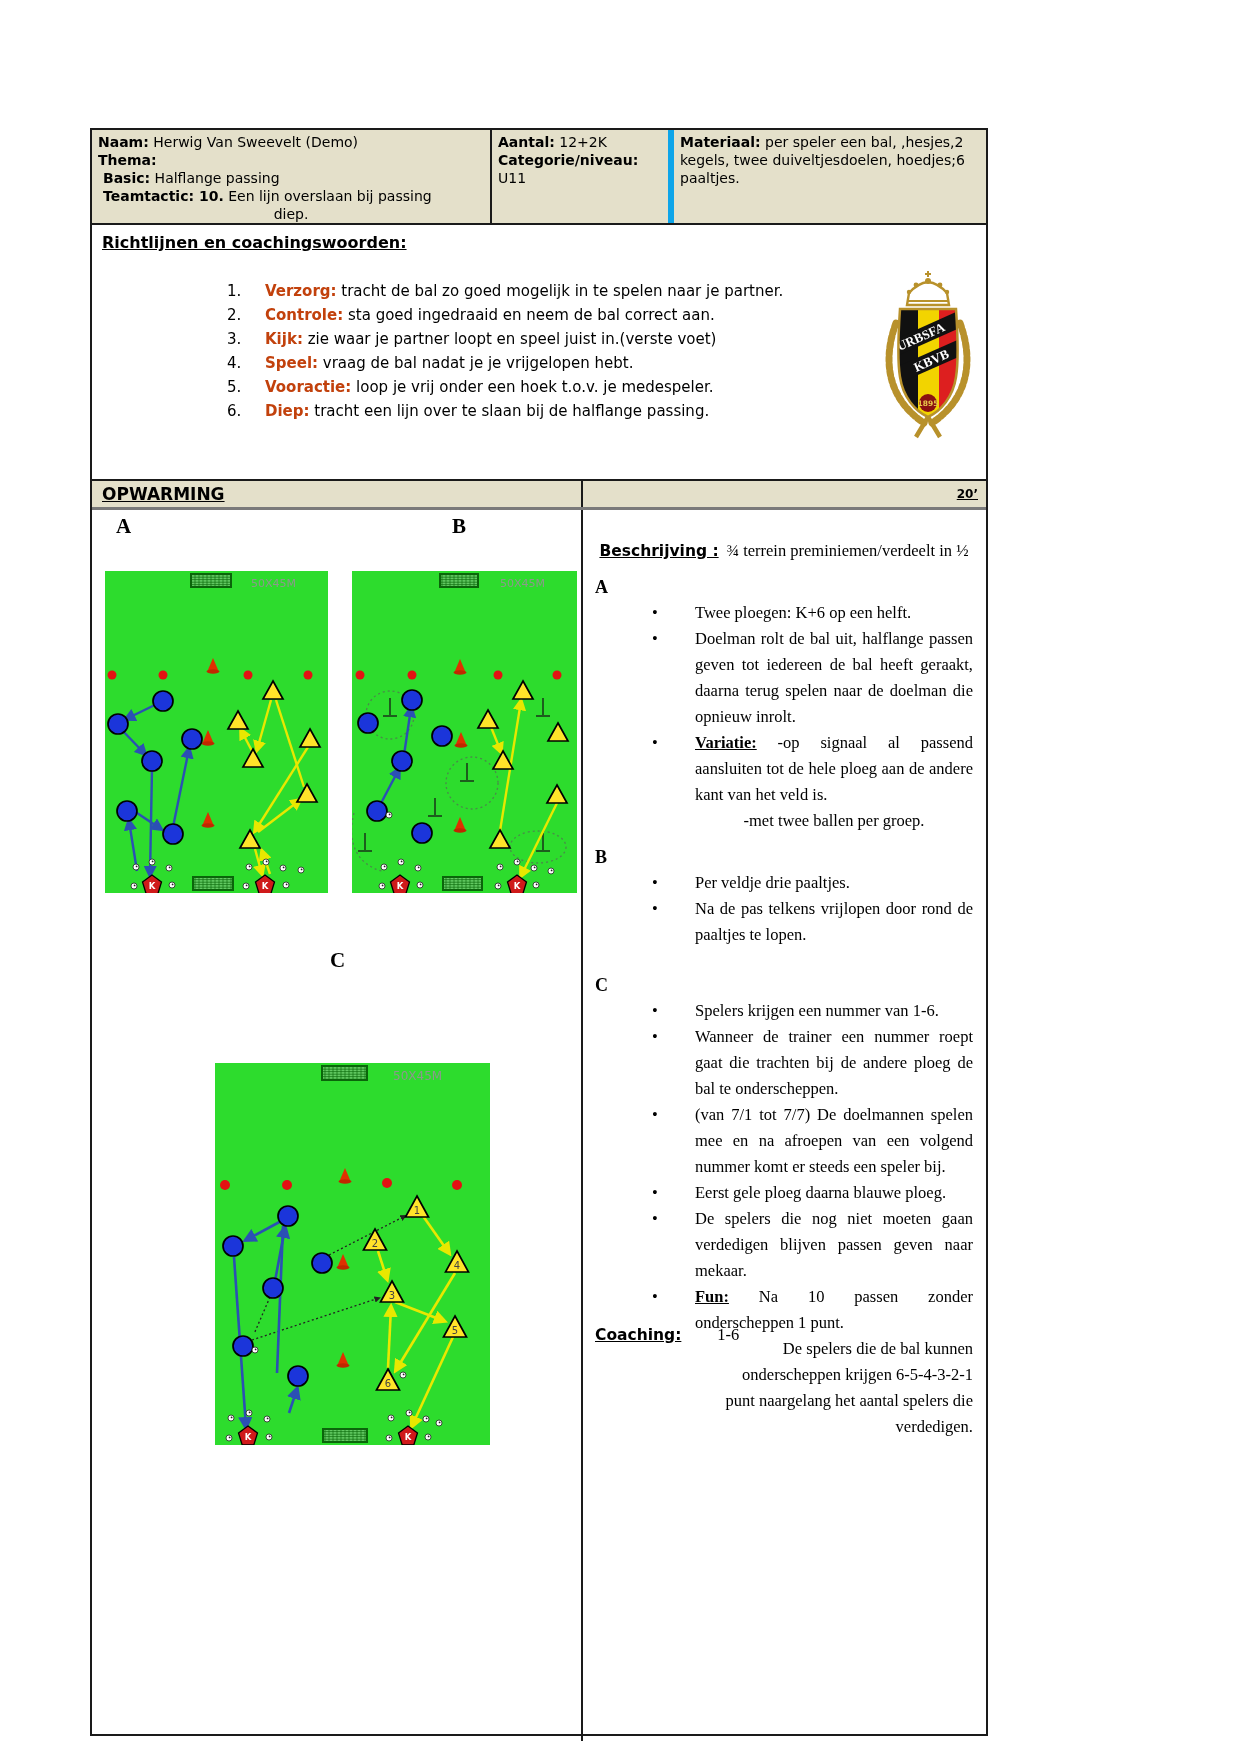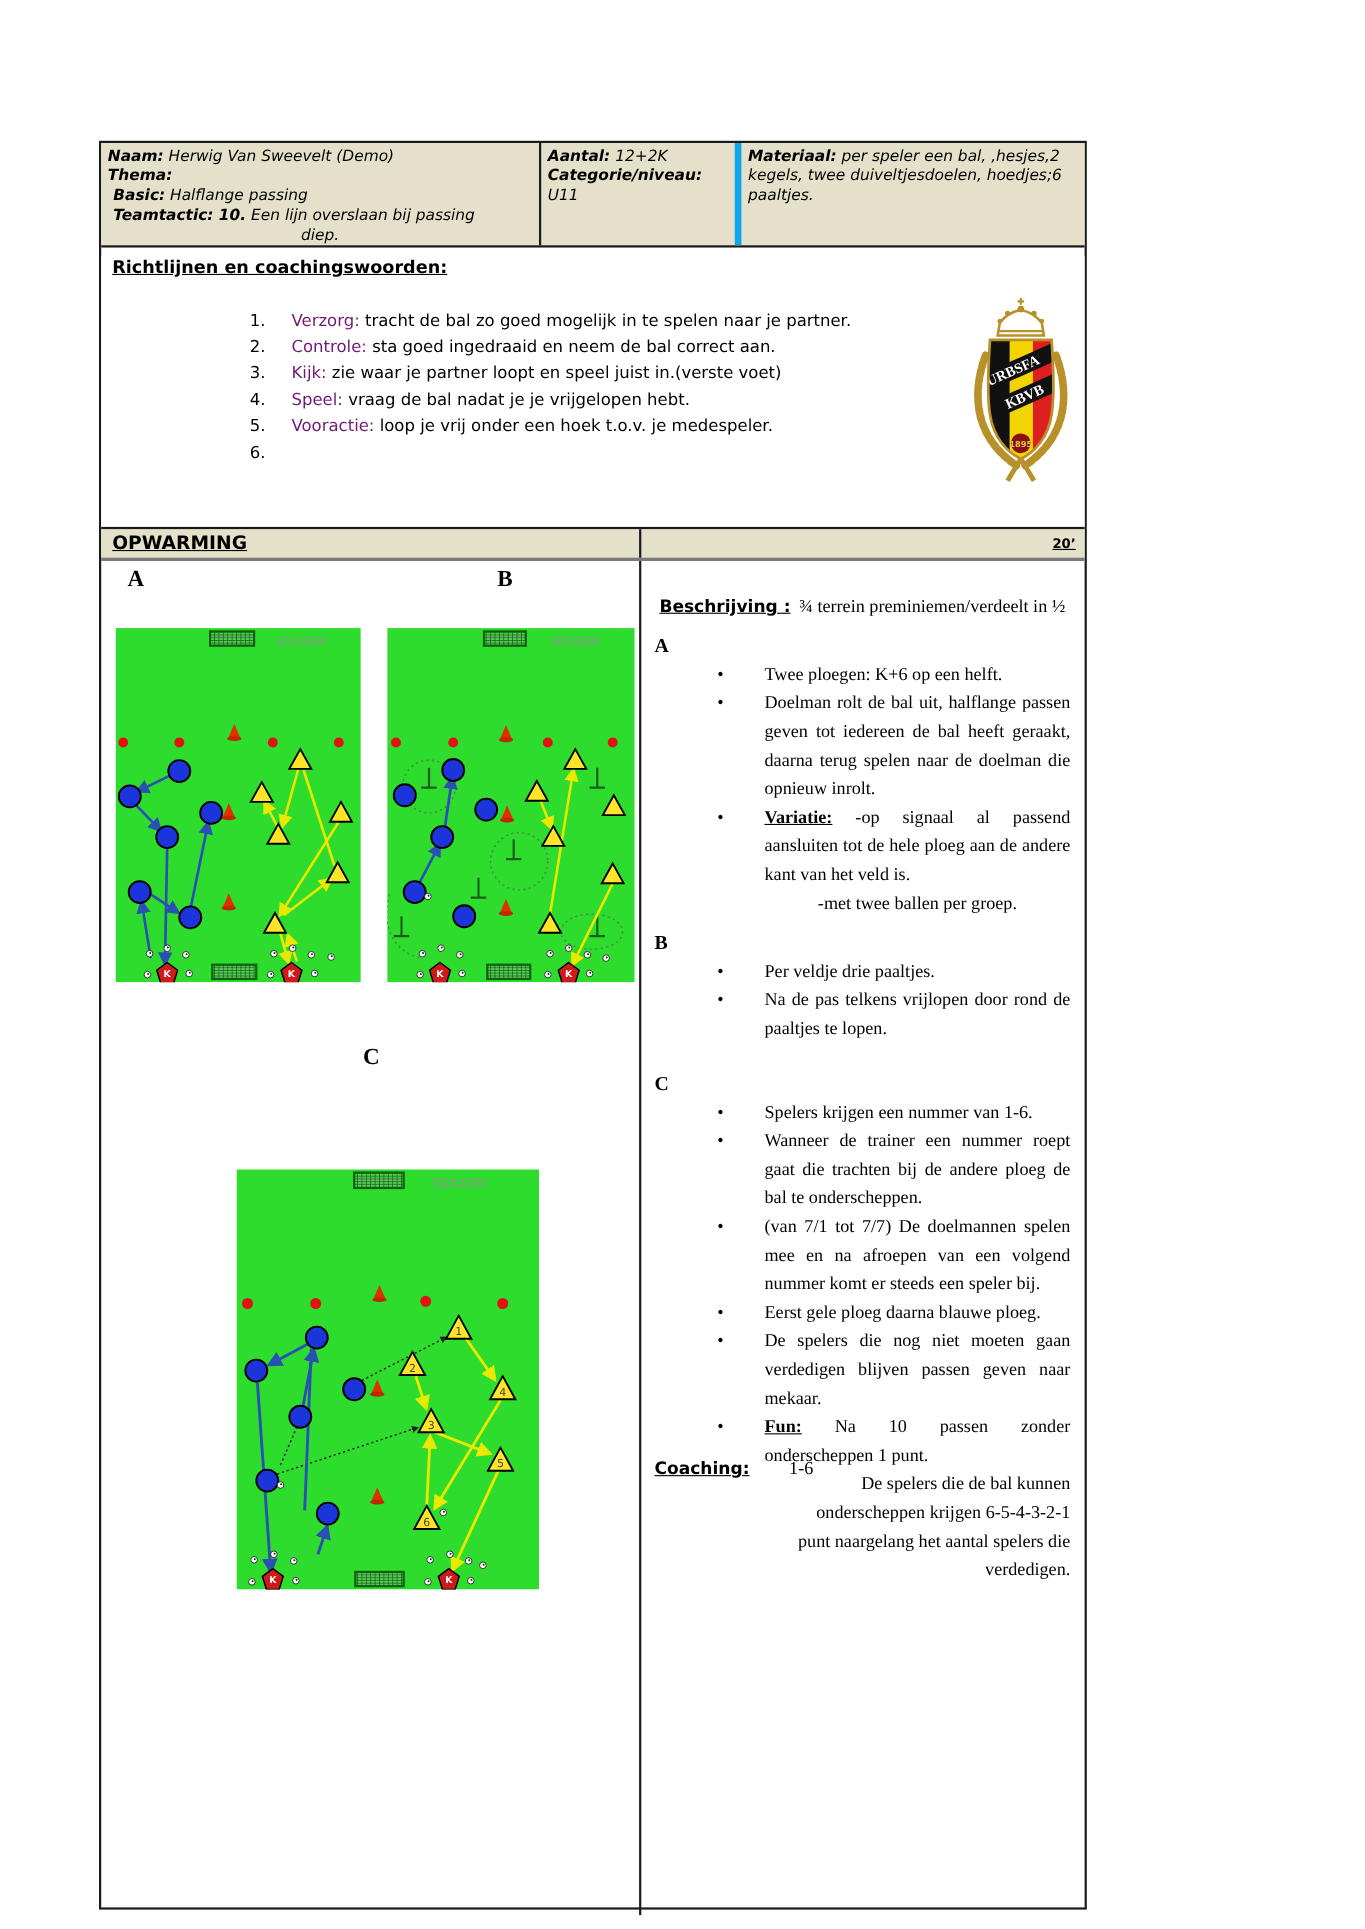--- a/index.html
+++ b/index.html
@@ -2,34 +2,34 @@
 <html><head>
 <meta charset="utf-8">
 <style>
   html,body{margin:0;padding:0;background:#ffffff;}
   .page{position:relative;width:1241px;height:1754px;background:#fff;
         font-family:"DejaVu Sans","Liberation Sans",sans-serif;color:#000;overflow:hidden;}
   .doc{position:absolute;left:90px;top:128px;width:898px;height:1608px;
        border:2px solid #1a1a1a;box-sizing:border-box;}
   
   .header-row{display:flex;background:#e4e0ca;border-bottom:2px solid #1a1a1a;height:95px;box-sizing:border-box;}
-  .hcell{box-sizing:border-box;padding:3px 6px;font-size:14px;line-height:18px;font-style:italic;}
+  .hcell{box-sizing:border-box;padding:3px 6px;font-size:14px;line-height:18px;}
   .hc1{width:400px;border-right:2px solid #1a1a1a;}
   .hc2{width:182px;border-right:6px solid #0ea5e9;}
   .hc3{flex:1;}
   .ind{padding-left:5px;}
   .ctr{text-align:center;}
   b.lbl{font-weight:bold;}
   
   .rich-row{position:relative;height:248px;background:#fff;border-bottom:2px solid #1a1a1a;box-sizing:border-box;}
   .rich-title{font-weight:bold;text-decoration:underline;font-size:16px;margin:8px 0 0 10px;}
   .rich-list{position:absolute;left:135px;top:46px;font-size:15px;line-height:24px;}
   .rich-item{display:flex;}
   .rich-num{width:38px;flex:none;}
-  .kw{color:#701a75;font-weight:normal;}
+  .kw{color:#c2410c;font-weight:bold;}
   .logo-box{position:absolute;right:2px;top:32px;width:112px;height:180px;}
   
   .opw-row{display:flex;background:#e4e0ca;height:29px;border-bottom:3px solid #7a7a7a;box-sizing:border-box;text-decoration:underline;}
   .opw-left{width:491px;border-right:2px solid #1a1a1a;font-weight:bold;font-size:17px;
             padding-left:10px;box-sizing:border-box;display:flex;align-items:center;}
   .opw-right{flex:1;display:flex;align-items:center;justify-content:flex-end;
              font-weight:bold;font-size:12px;padding-right:8px;}
   
   .body-row{display:flex;height:1231px;}
   .left-cell{width:491px;border-right:2px solid #1a1a1a;position:relative;box-sizing:border-box;flex:none;}
@@ -141,20 +141,21 @@
         <div class="rich-item">
             <span class="rich-num">4.</span>
             <span><span class="kw">Speel:</span> <span>vraag de bal nadat je je vrijgelopen hebt.</span></span>
           </div>
         <div class="rich-item">
             <span class="rich-num">5.</span>
             <span><span class="kw">Vooractie:</span> <span>loop je vrij onder een hoek t.o.v. je medespeler.</span></span>
           </div>
         <div class="rich-item">
             <span class="rich-num">6.</span>
+            <span><span class="kw">Diep:</span> <span>tracht een lijn over te slaan bij de halflange passing.</span></span>
           </div>
       </div>
 
       <div class="logo-box">
         <svg width="112" height="180" viewBox="0 0 112 180">
           <g stroke="#b8912b" fill="#b8912b">
             <path d="M56,6 v6 M53,9 h6" stroke-width="2" fill="none"></path>
             <circle cx="56" cy="16" r="3" stroke="none"></circle>
             <circle cx="44" cy="20" r="2.4" stroke="none"></circle>
               <circle cx="68" cy="20" r="2.4" stroke="none"></circle>

